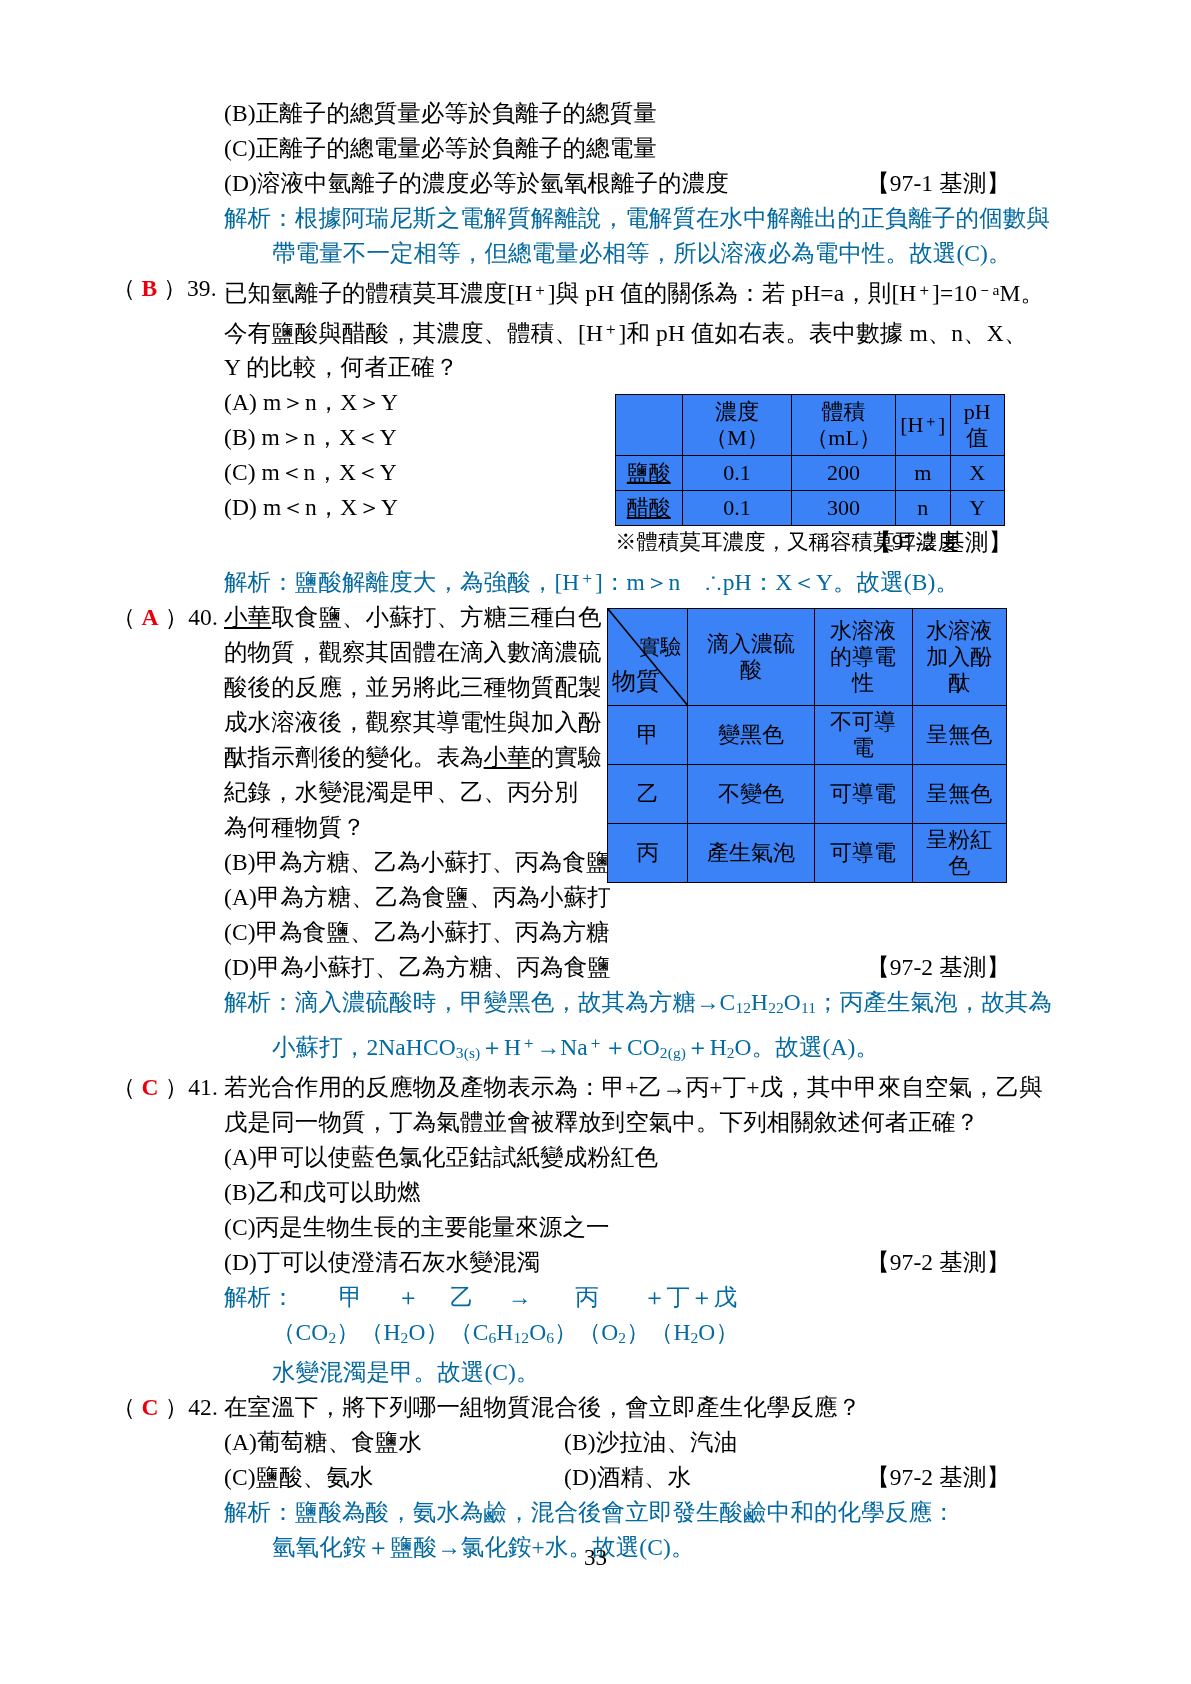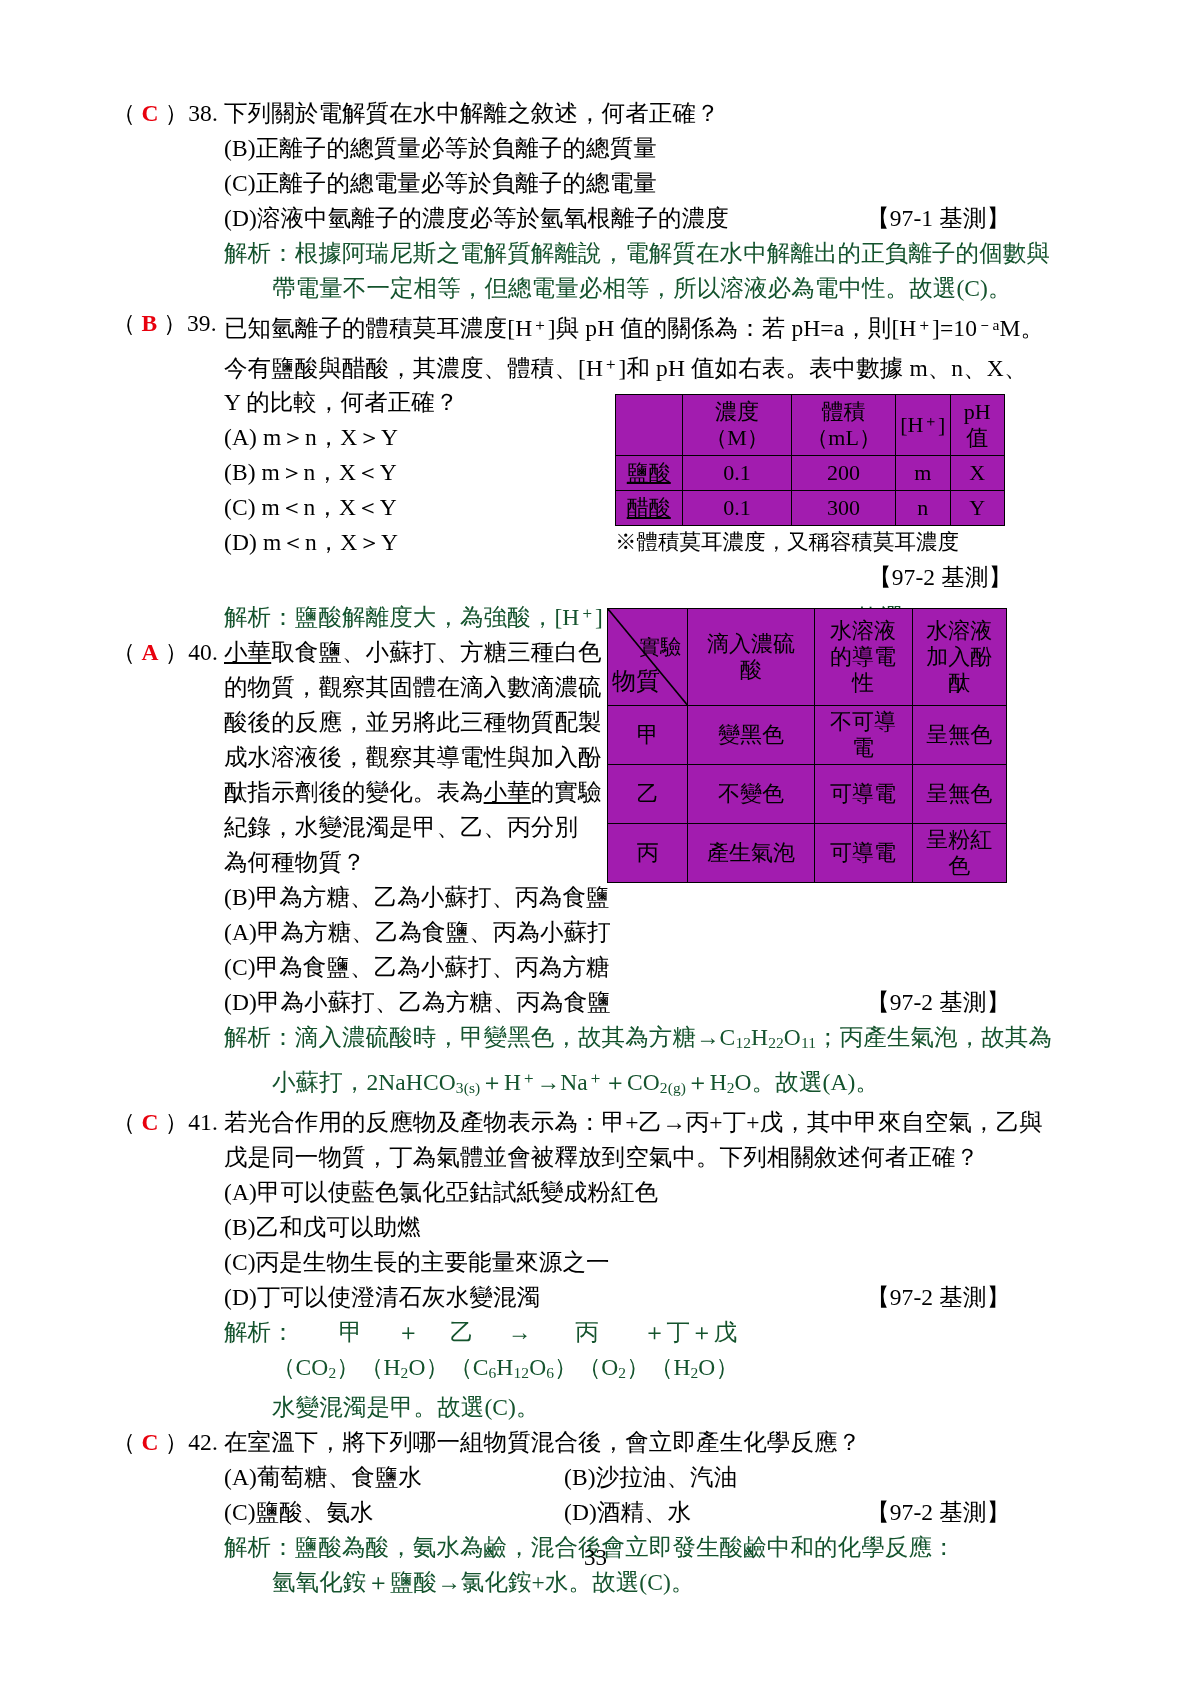--- a/index.html
+++ b/index.html
@@ -48,41 +48,41 @@
     width: 112px;
     font-size: 23.5px;
     vertical-align: top;
   }
   .ans {
     color: #e8000d;
     font-weight: bold;
     font-family: "Liberation Serif", serif;
   }
   .qnum { font-family: "Liberation Serif", serif; }
-  .ana { color: #14532d; }
+  .ana { color: #0369a1; }
 
   .src {
     position: absolute;
     right: 2px;
     top: 0;
     font-size: 23.5px;
     white-space: nowrap;
   }
   .srcline { position: relative; }
 
   .uline { text-decoration: underline; text-underline-offset: 2px; }
 
   sub { font-size: 0.66em; vertical-align: -0.22em; }
   sup { font-size: 0.66em; vertical-align: 0.42em; }
 
   
   .tbl {
     border-collapse: collapse;
     font-size: 22px;
-    background: #a21caf;
+    background: #3b82f6;
   }
   .tbl td, .tbl th {
     border: 1.3px solid #000;
     text-align: center;
     vertical-align: middle;
     font-weight: normal;
     padding: 2px 4px;
     line-height: 1.18;
   }
 
@@ -154,23 +154,20 @@
     font-size: 23px;
   }
 </style>
 </head>
 <body>
 
 <div class="page">
  <div class="content">
 
   <div class="qblock">
-    <div class="line">
-      <span class="marker">（&nbsp;<span class="ans">C</span>&nbsp;）<span class="qnum">38.</span></span><span>下列關於電解質在水中解離之敘述，何者正確？</span>
-    </div>
     <div class="line indent-opt">(B)正離子的總質量必等於負離子的總質量</div>
     <div class="line indent-opt">(C)正離子的總電量必等於負離子的總電量</div>
     <div class="line indent-opt srcline">
       <span>(D)溶液中氫離子的濃度必等於氫氧根離子的濃度</span>
       <span class="src">【97-1 基測】</span>
     </div>
     <div class="line indent-ana ana">解析：根據阿瑞尼斯之電解質解離說，電解質在水中解離出的正負離子的個數與</div>
     <div class="line indent-ana2 ana">帶電量不一定相等，但總電量必相等，所以溶液必為電中性。故選(C)。</div>
   </div>
 

